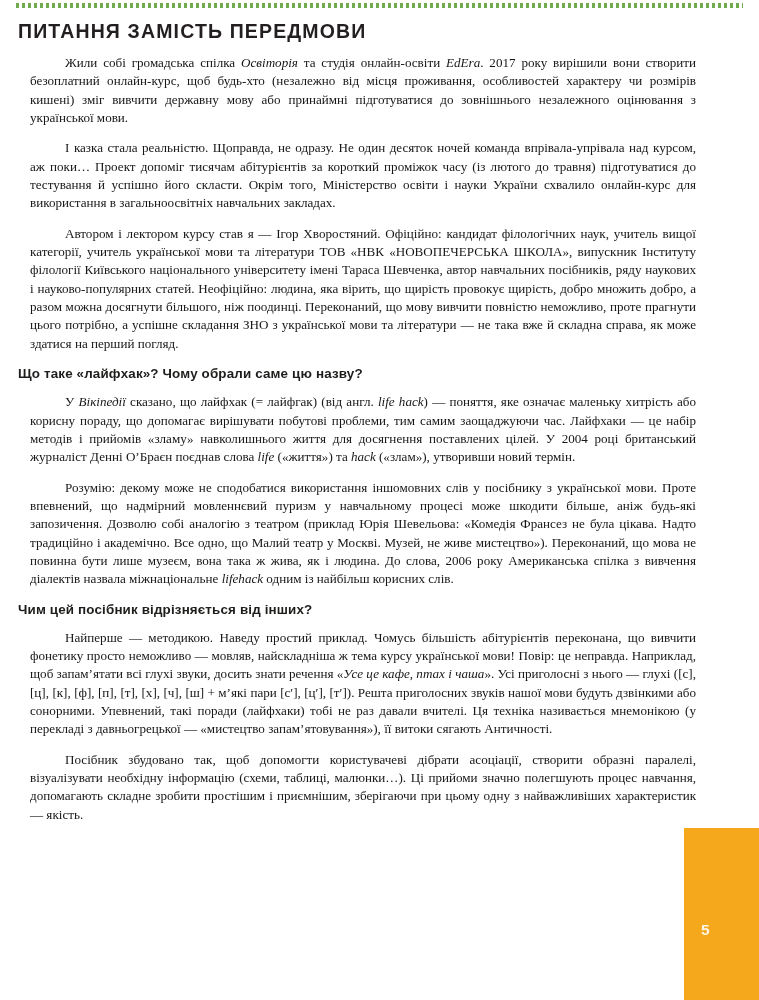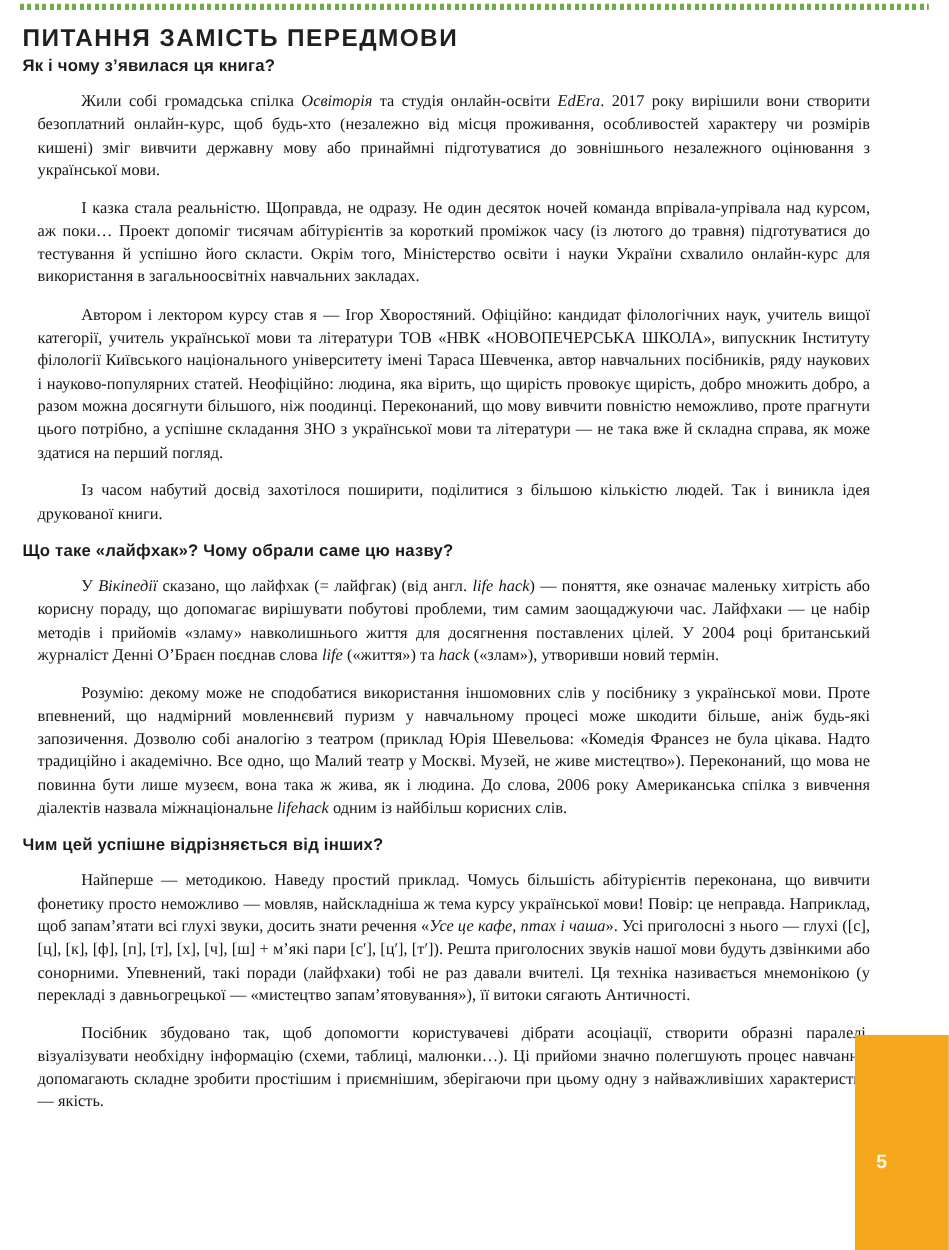--- a/index.html
+++ b/index.html
@@ -112,29 +112,27 @@
 <body>
 
 <div id="page">
 
   <div class="top-rule"></div>
 
   <div class="content">
     <h1 class="page-title">ПИТАННЯ ЗАМІСТЬ ПЕРЕДМОВИ</h1>
 
     <div id="sections-host">
-        <h2 class="section-title sec-first">Як і чому з’явилася ця книга?</h2>
         <p class="body first-after-head"><span>Жили собі громадська спілка </span><em>Освіторія</em><span> та студія онлайн-освіти </span><em>EdEra</em><span>. 2017 року вирішили вони створити безоплатний онлайн-курс, щоб будь-хто (незалежно від місця проживання, особливостей характеру чи розмірів кишені) зміг вивчити державну мову або принаймні підготуватися до зовнішнього незалежного оцінювання з української мови.</span></p>
         <p class="body"><span>І казка стала реальністю. Щоправда, не одразу. Не один десяток ночей команда впрівала-упрівала над курсом, аж поки… Проект допоміг тисячам абітурієнтів за короткий проміжок часу (із лютого до травня) підготуватися до тестування й успішно його скласти. Окрім того, Міністерство освіти і науки України схвалило онлайн-курс для використання в загальноосвітніх навчальних закладах.</span></p>
         <p class="body"><span>Автором і лектором курсу став я — Ігор Хворостяний. Офіційно: кандидат філологічних наук, учитель вищої категорії, учитель української мови та літератури ТОВ «НВК «НОВОПЕЧЕРСЬКА ШКОЛА», випускник Інституту філології Київського національного університету імені Тараса Шевченка, автор навчальних посібників, ряду наукових і науково-популярних статей. Неофіційно: людина, яка вірить, що щирість провокує щирість, добро множить добро, а разом можна досягнути більшого, ніж поодинці. Переконаний, що мову вивчити повністю неможливо, проте прагнути цього потрібно, а успішне складання ЗНО з української мови та літератури — не така вже й складна справа, як може здатися на перший погляд.</span></p>
-        <p class="body"><span>Із часом набутий досвід захотілося поширити, поділитися з більшою кількістю людей. Так і виникла ідея друкованої книги.</span></p>
         <h2 class="section-title sec-next">Що таке «лайфхак»? Чому обрали саме цю назву?</h2>
         <p class="body first-after-head"><span>У </span><em>Вікіпедії</em><span> сказано, що лайфхак (= лайфгак) (від англ. </span><em>life hack</em><span>) — поняття, яке означає маленьку хитрість або корисну пораду, що допомагає вирішувати побутові проблеми, тим самим заощаджуючи час. Лайфхаки — це набір методів і прийомів «зламу» навколишнього життя для досягнення поставлених цілей. У 2004 році британський журналіст Денні О’Браєн поєднав слова </span><em>life</em><span> («життя») та </span><em>hack</em><span> («злам»), утворивши новий термін.</span></p>
         <p class="body"><span>Розумію: декому може не сподобатися використання іншомовних слів у посібнику з української мови. Проте впевнений, що надмірний мовленнєвий пуризм у навчальному процесі може шкодити більше, аніж будь-які запозичення. Дозволю собі аналогію з театром (приклад Юрія Шевельова: «Комедія Франсез не була цікава. Надто традиційно і академічно. Все одно, що Малий театр у Москві. Музей, не живе мистецтво»). Переконаний, що мова не повинна бути лише музеєм, вона така ж жива, як і людина. До слова, 2006 року Американська спілка з вивчення діалектів назвала міжнаціональне </span><em>lifehack</em><span> одним із найбільш корисних слів.</span></p>
-        <h2 class="section-title sec-next">Чим цей успішне відрізняється від інших?</h2>
+        <h2 class="section-title sec-next">Чим цей посібник відрізняється від інших?</h2>
         <p class="body first-after-head"><span>Найперше — методикою. Наведу простий приклад. Чомусь більшість абітурієнтів переконана, що вивчити фонетику просто неможливо — мовляв, найскладніша ж тема курсу української мови! Повір: це неправда. Наприклад, щоб запам’ятати всі глухі звуки, досить знати речення «</span><em>Усе це кафе, птах і чаша</em><span>». Усі приголосні з нього — глухі ([с], [ц], [к], [ф], [п], [т], [х], [ч], [ш] + м’які пари [с′], [ц′], [т′]). Решта приголосних звуків нашої мови будуть дзвінкими або сонорними. Упевнений, такі поради (лайфхаки) тобі не раз давали вчителі. Ця техніка називається мнемонікою (у перекладі з давньогрецької — «мистецтво запам’ятовування»), її витоки сягають Античності.</span></p>
         <p class="body"><span>Посібник збудовано так, щоб допомогти користувачеві дібрати асоціації, створити образні паралелі, візуалізувати необхідну інформацію (схеми, таблиці, малюнки…). Ці прийоми значно полегшують процес навчання, допомагають складне зробити простішим і приємнішим, зберігаючи при цьому одну з найважливіших характеристик — якість.</span></p>
       </div>
   </div>
 
   <div class="page-tab">
     <span class="page-num">5</span>
   </div>
 
 </div>

